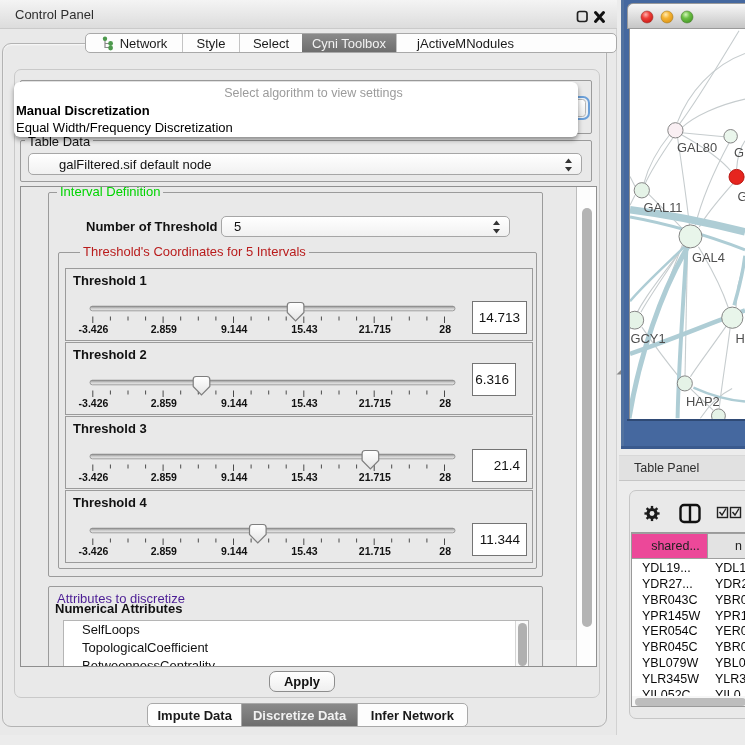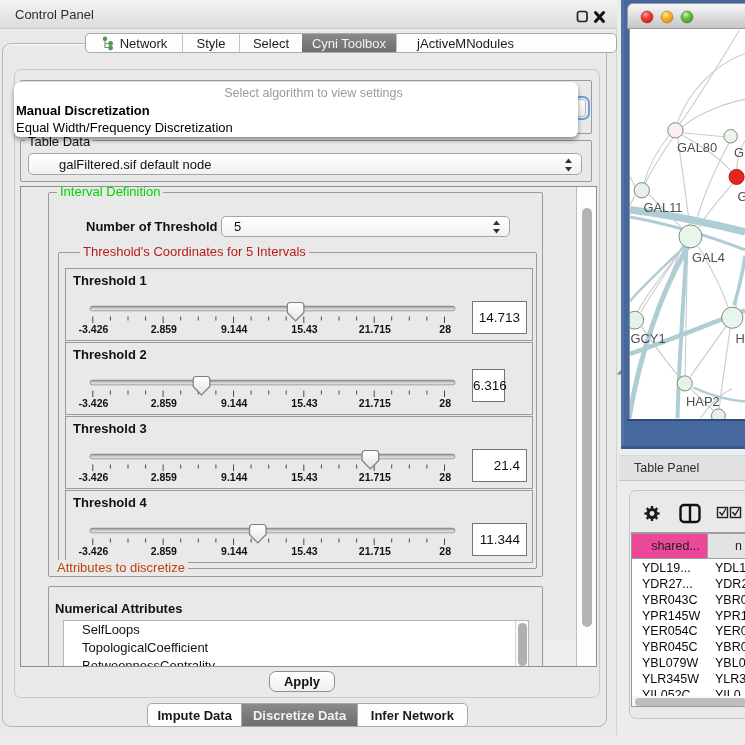--- a/index.html
+++ b/index.html
@@ -139,21 +139,21 @@
         <line x1="360.9" y1="27.5" x2="360.9" y2="31.5" stroke="#4a4a4a" stroke-width="1"></line>
         <line x1="378.5" y1="27.5" x2="378.5" y2="34.0" stroke="#4a4a4a" stroke-width="1"></line>
   <text x="27.5" y="43.5" font-size="10.5" font-weight="bold" fill="#111" text-anchor="middle">-3.426</text>
         <text x="97.8" y="43.5" font-size="10.5" font-weight="bold" fill="#111" text-anchor="middle">2.859</text>
         <text x="168.2" y="43.5" font-size="10.5" font-weight="bold" fill="#111" text-anchor="middle">9.144</text>
         <text x="238.5" y="43.5" font-size="10.5" font-weight="bold" fill="#111" text-anchor="middle">15.43</text>
         <text x="308.9" y="43.5" font-size="10.5" font-weight="bold" fill="#111" text-anchor="middle">21.715</text>
         <text x="379.2" y="43.5" font-size="10.5" font-weight="bold" fill="#111" text-anchor="middle">28</text>
   <path d="M 127.2 23.5 L 127.2 16.5 Q 127.2 13.5 130.2 13.5 L 140.8 13.5 Q 143.8 13.5 143.8 16.5 L 143.8 23.5 L 135.5 32 Z" fill="url(#thg)" stroke="#7e7e7e" stroke-width="1.2"></path>
  </svg>
- <div class="a" style="left:406px;top:26px;width:33px;height:33px;background:#fff;border:1px solid #747474;font-size:13.5px;line-height:31px;text-align:right;">6.316</div>
+ <div class="a" style="left:406px;top:20px;width:44px;height:33px;background:#fff;border:1px solid #747474;font-size:13.5px;line-height:31px;text-align:right;padding-right:6px">6.316</div>
 </div>
 <div class="a" style="left:44px;top:228.5px;width:468px;height:73px;border:1px solid #9b9b9b;background:#E9E9E9">
  <div class="a" style="left:7px;top:4px;font-size:13px;font-weight:bold">Threshold 3</div>
  <svg class="a" style="left:0;top:20px" width="466" height="52" viewBox="0 0 466 52">
   <defs>
           <linearGradient id="thg" x1="0" y1="0" x2="0" y2="1">
             <stop offset="0" stop-color="#ffffff"></stop>
             <stop offset="1" stop-color="#e4e4e4"></stop>
           </linearGradient>
         </defs>
@@ -234,21 +234,21 @@
       <defs>
 <linearGradient id="grv" x1="0" y1="0" x2="0" y2="1">
           <stop offset="0" stop-color="#6e6e6e"></stop>
           <stop offset="0.35" stop-color="#c3c3c3"></stop>
           <stop offset="1" stop-color="#efefef"></stop>
         </linearGradient>
 </defs>
     </svg>
 
 <div class="gb" style="left:27px;top:399px;width:495px;height:90px"></div>
-<div class="gl" style="left:33px;top:373px;color:#c2410c;background:#E9E9E9">Attributes to discretize</div>
+<div class="gl" style="left:33px;top:404px;color:#4c1d95;background:#E9E9E9">Attributes to discretize</div>
 <div class="a" style="left:34px;top:414px;font-size:13px;font-weight:bold">Numerical Attributes</div>
 <div class="a" style="left:42px;top:433px;width:466px;height:47px;background:#fff;border:1px solid #b5b5b5;overflow:hidden;font-size:13px">
  <div style="padding-left:18px;line-height:18.1px;padding-top:0px">SelfLoops<br>TopologicalCoefficient<br>BetweennessCentrality</div>
  <div class="a" style="right:0;top:0;width:13px;height:47px;background:#fafafa;border-left:1px solid #d5d5d5">
    <div class="a" style="left:2px;top:1.5px;width:9px;height:43px;background:#b0b0b0;border-radius:4.5px"></div>
  </div>
 </div>
 <div class="a" style="left:523px;top:453px;width:33px;height:27px;background:#EDEDED"></div>
 
 <div class="a" style="right:0;top:0;width:20px;height:479px;background:#fdfdfd;border-left:1px solid #bdbdbd">

